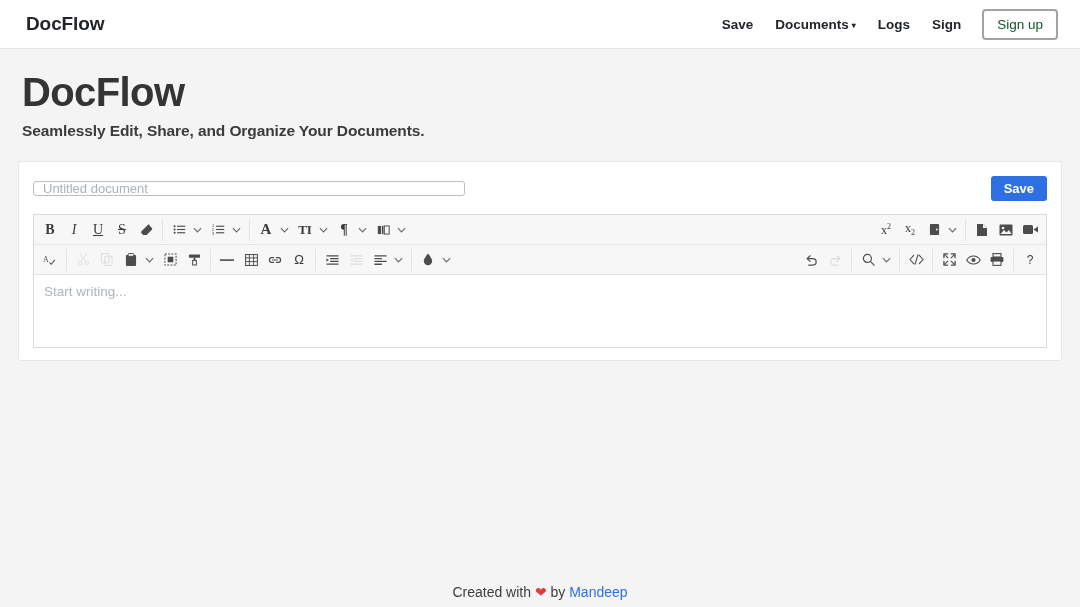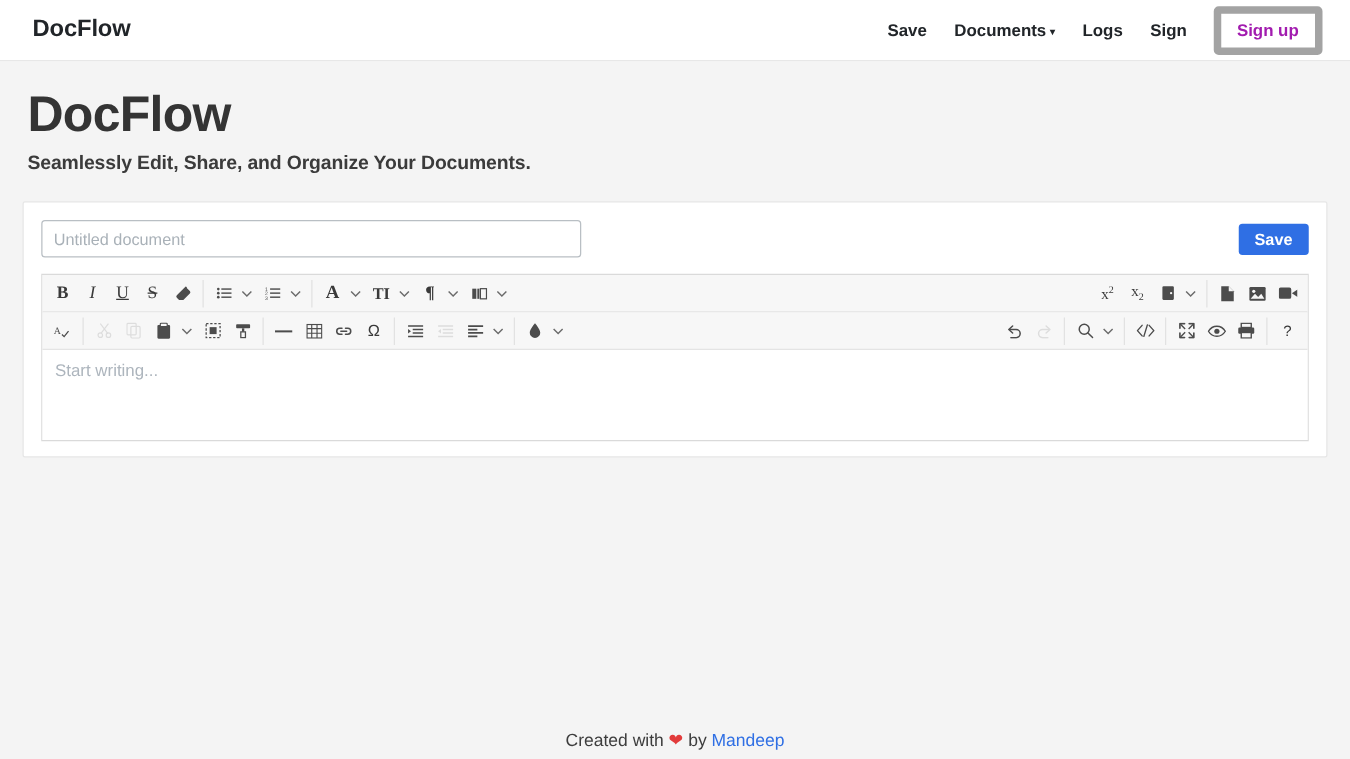--- a/index.html
+++ b/index.html
@@ -43,24 +43,24 @@
     cursor: pointer;
   }
   .nav-link .caret {
     font-size: 8px;
     margin-left: 3px;
     position: relative;
     top: -1px;
   }
   .signup-btn {
     font-size: 13.5px;
-    font-weight: bold;
-    color: #a21caf;
+    font-weight: normal;
+    color: #14532d;
     background: #ffffff;
-    border: 6px solid #a3a3a3;
+    border: 2px solid #a3a3a3;
     border-radius: 4px;
     padding: 6px 13px;
     margin-left: 10px;
     cursor: pointer;
     font-family: "Liberation Sans", sans-serif;
   }
 
   
   .hero { padding: 20px 0 0 22px; }
   .hero h1 {
@@ -88,21 +88,21 @@
     padding: 14px 14px 12px 14px;
   }
   .card-head {
     display: flex;
     align-items: center;
     gap: 10px;
     margin-bottom: 13px;
   }
   .title-input {
     width: 432px;
-    height: 30px;
+    height: 15px;
     border: 1px solid #b9bfc4;
     border-radius: 3px;
     padding: 2px 9px;
     font-size: 13px;
     color: #495057;
     font-family: "Liberation Sans", sans-serif;
     background: #fff;
     outline: none;
   }
   .title-input::placeholder { color: #a9b1b8; }

